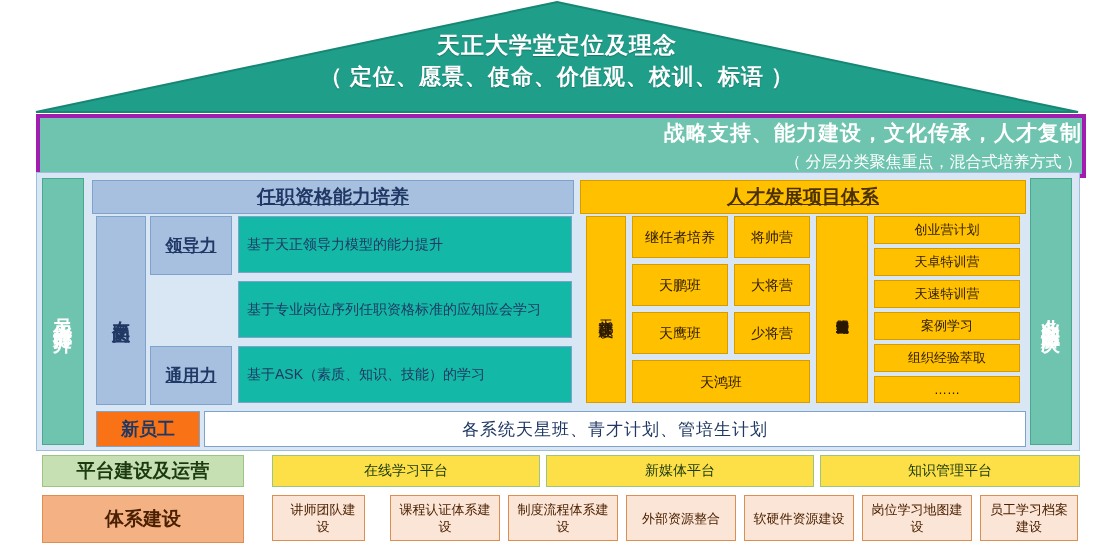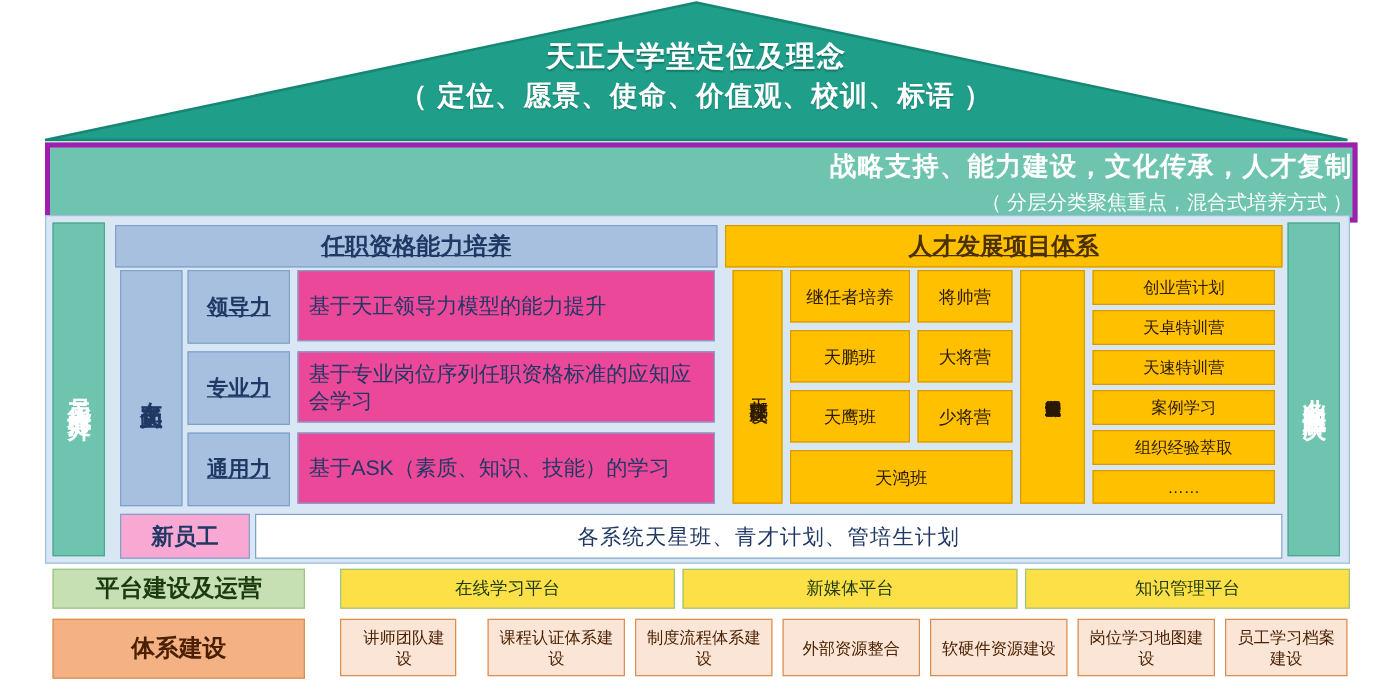--- a/index.html
+++ b/index.html
@@ -69,32 +69,32 @@
   .cap{
     position:absolute;left:150px;width:80px;height:57px;
     background:#a8c0e0;border:1px solid #7ea2cb;color:#1f3864;
     font-size:17px;font-weight:bold;display:flex;align-items:center;justify-content:center;text-decoration:underline;
   }
   .cap.c1{top:216px;}
   .cap.c2{top:281px;}
   .cap.c3{top:346px;}
   .desc{
     position:absolute;left:238px;width:334px;height:57px;
-    background:#ec4899;border:1px solid #7ea2cb;color:#1f3864;
-    font-size:17px;display:flex;align-items:center;padding:0 8px;
+    background:#14b8a6;border:1px solid #7ea2cb;color:#1f3864;
+    font-size:14px;display:flex;align-items:center;padding:0 8px;
     box-sizing:border-box;line-height:21px;
   }
   .desc.d1{top:216px;}
   .desc.d2{top:281px;}
   .desc.d3{top:346px;}
 
   
   .newemp{
     position:absolute;left:96px;top:411px;width:102px;height:34px;
-    background:#f9a8d4;border:1px solid #7ea2cb;color:#1f3864;
+    background:#f97316;border:1px solid #7ea2cb;color:#1f3864;
     font-size:18px;font-weight:bold;display:flex;align-items:center;justify-content:center;
   }
   .newemp-desc{
     position:absolute;left:204px;top:411px;width:820px;height:34px;
     background:#ffffff;border:1px solid #7ea2cb;color:#1f3864;
     font-size:17px;display:flex;align-items:center;justify-content:center;letter-spacing:1px;
   }
 
   
   .ocell{
@@ -159,21 +159,20 @@
   <div class="pillar right">业务问题解决</div>
 
   <div class="sec-head sec-left">任职资格能力培养</div>
   <div class="sec-head sec-right">人才发展项目体系</div>
 
   <div class="onjob">在岗员工</div>
 
   <div class="cap c1">领导力</div>
   <div class="desc d1">基于天正领导力模型的能力提升</div>
 
-  <div class="cap c2">专业力</div>
   <div class="desc d2">基于专业岗位序列任职资格标准的应知应会学习</div>
 
   <div class="cap c3">通用力</div>
   <div class="desc d3">基于ASK（素质、知识、技能）的学习</div>
 
   <div class="newemp">新员工</div>
   <div class="newemp-desc">各系统天星班、青才计划、管培生计划</div>
 
   <div class="ocell vert" style="left:586px;top:216px;width:40px;height:187px;">干部梯队建设</div>
 

